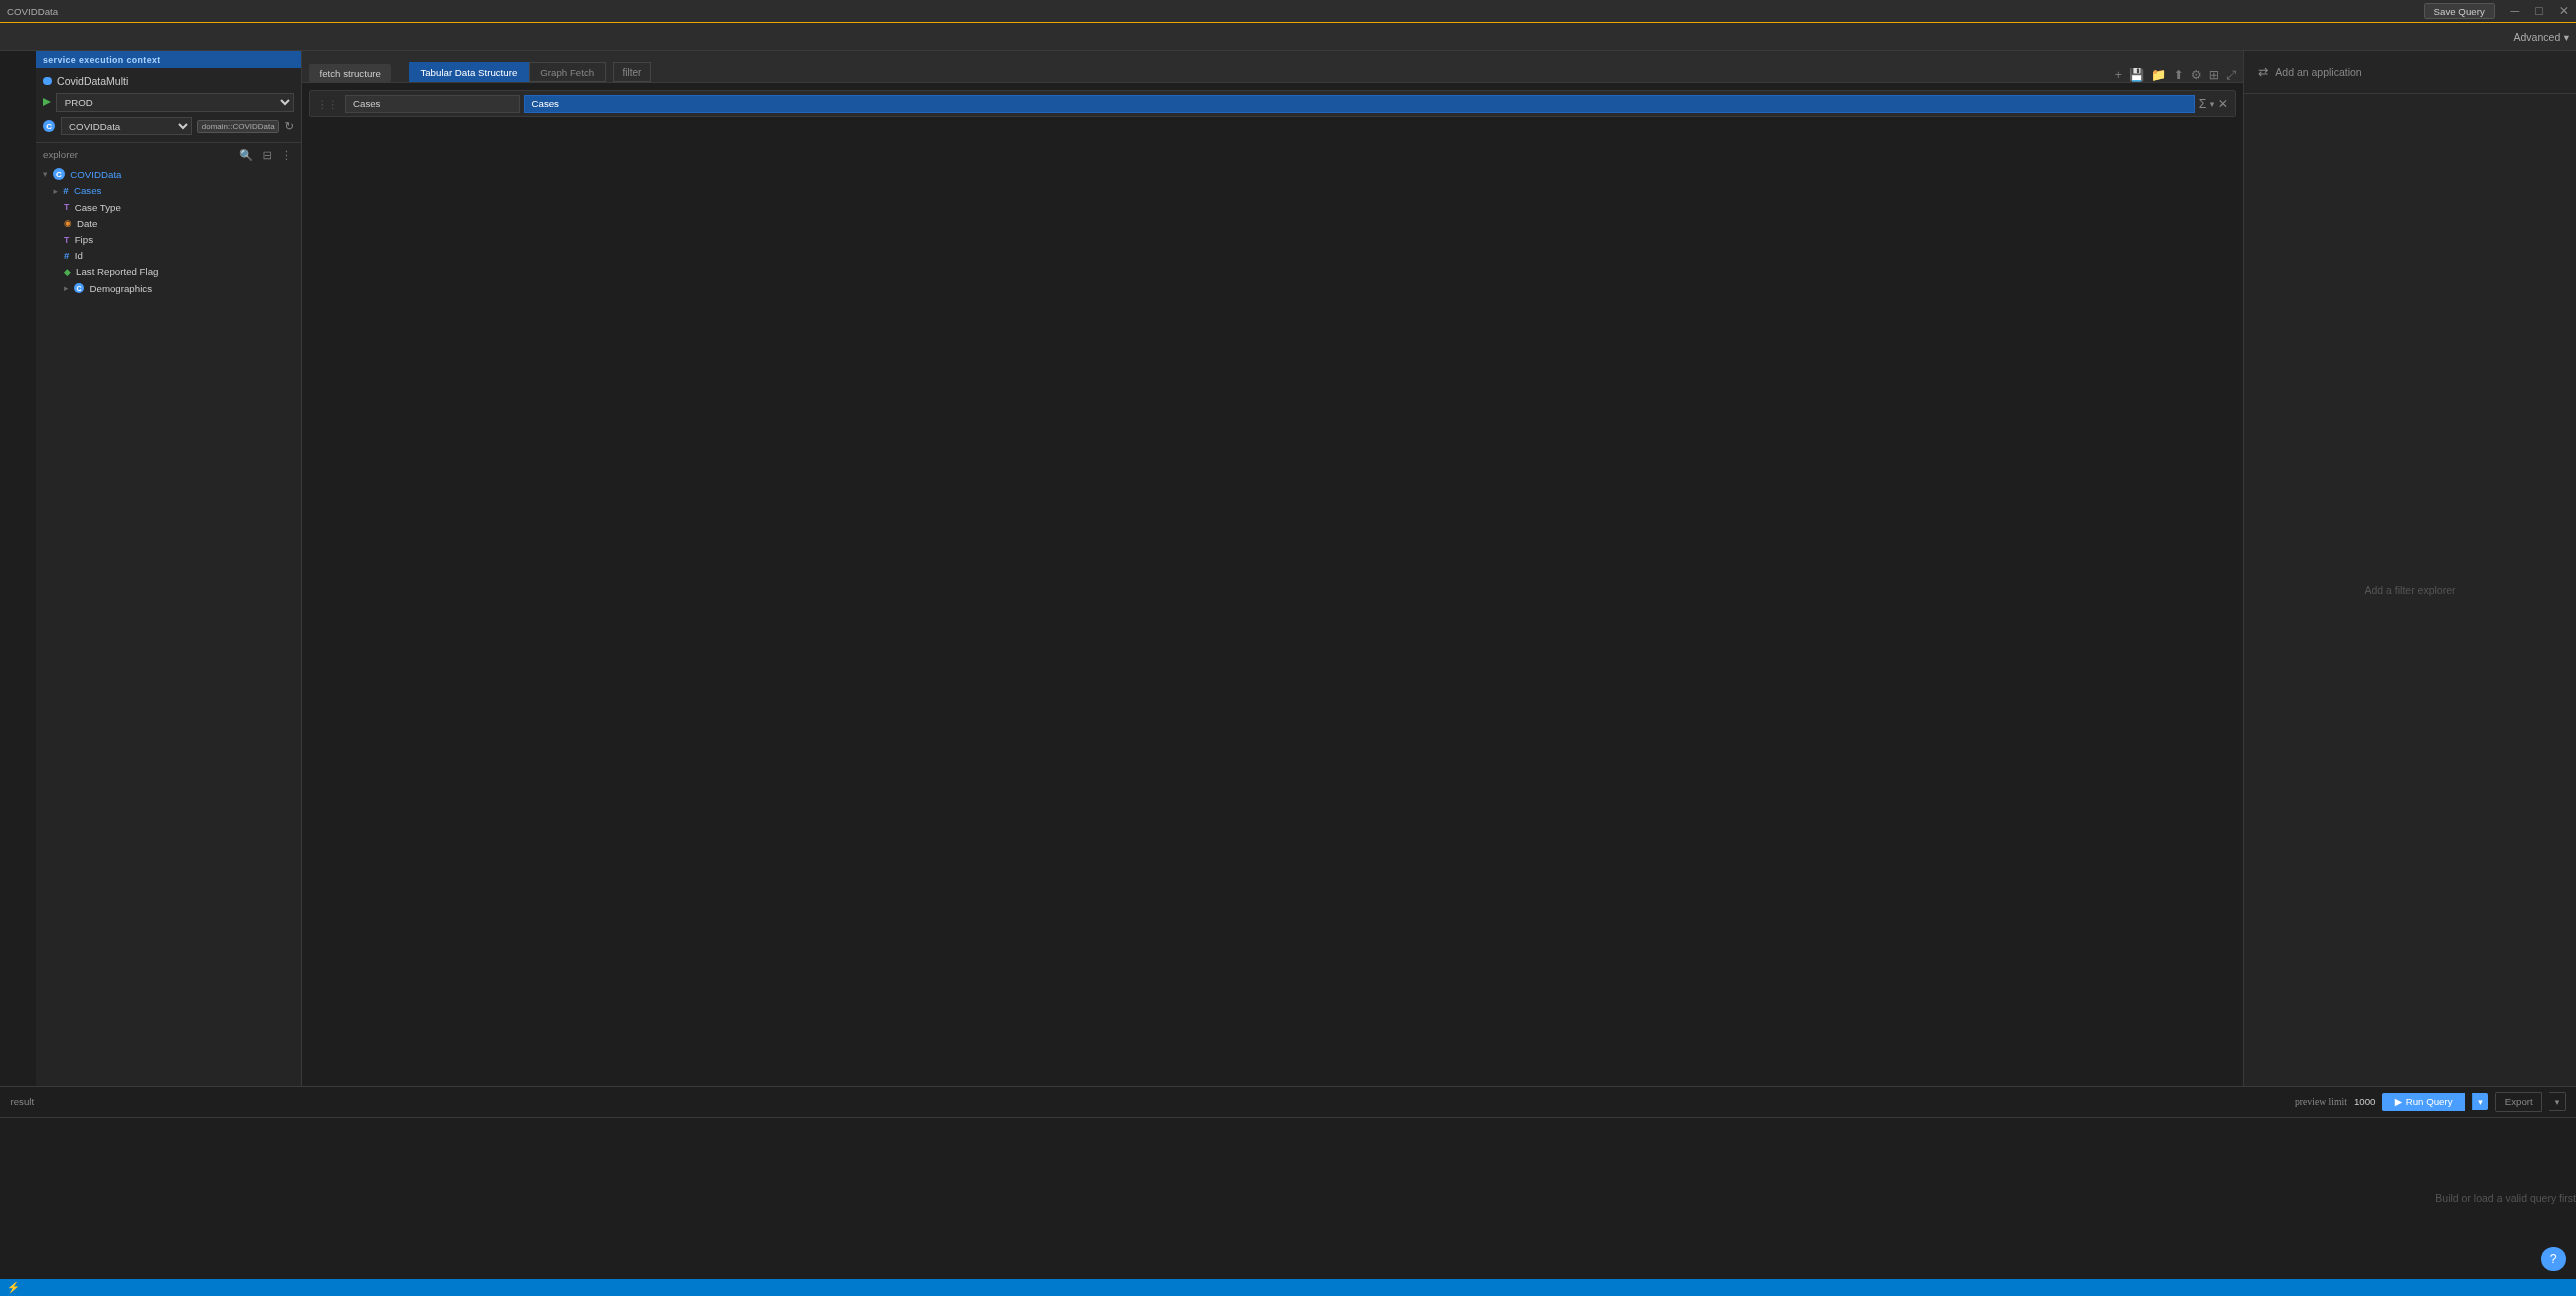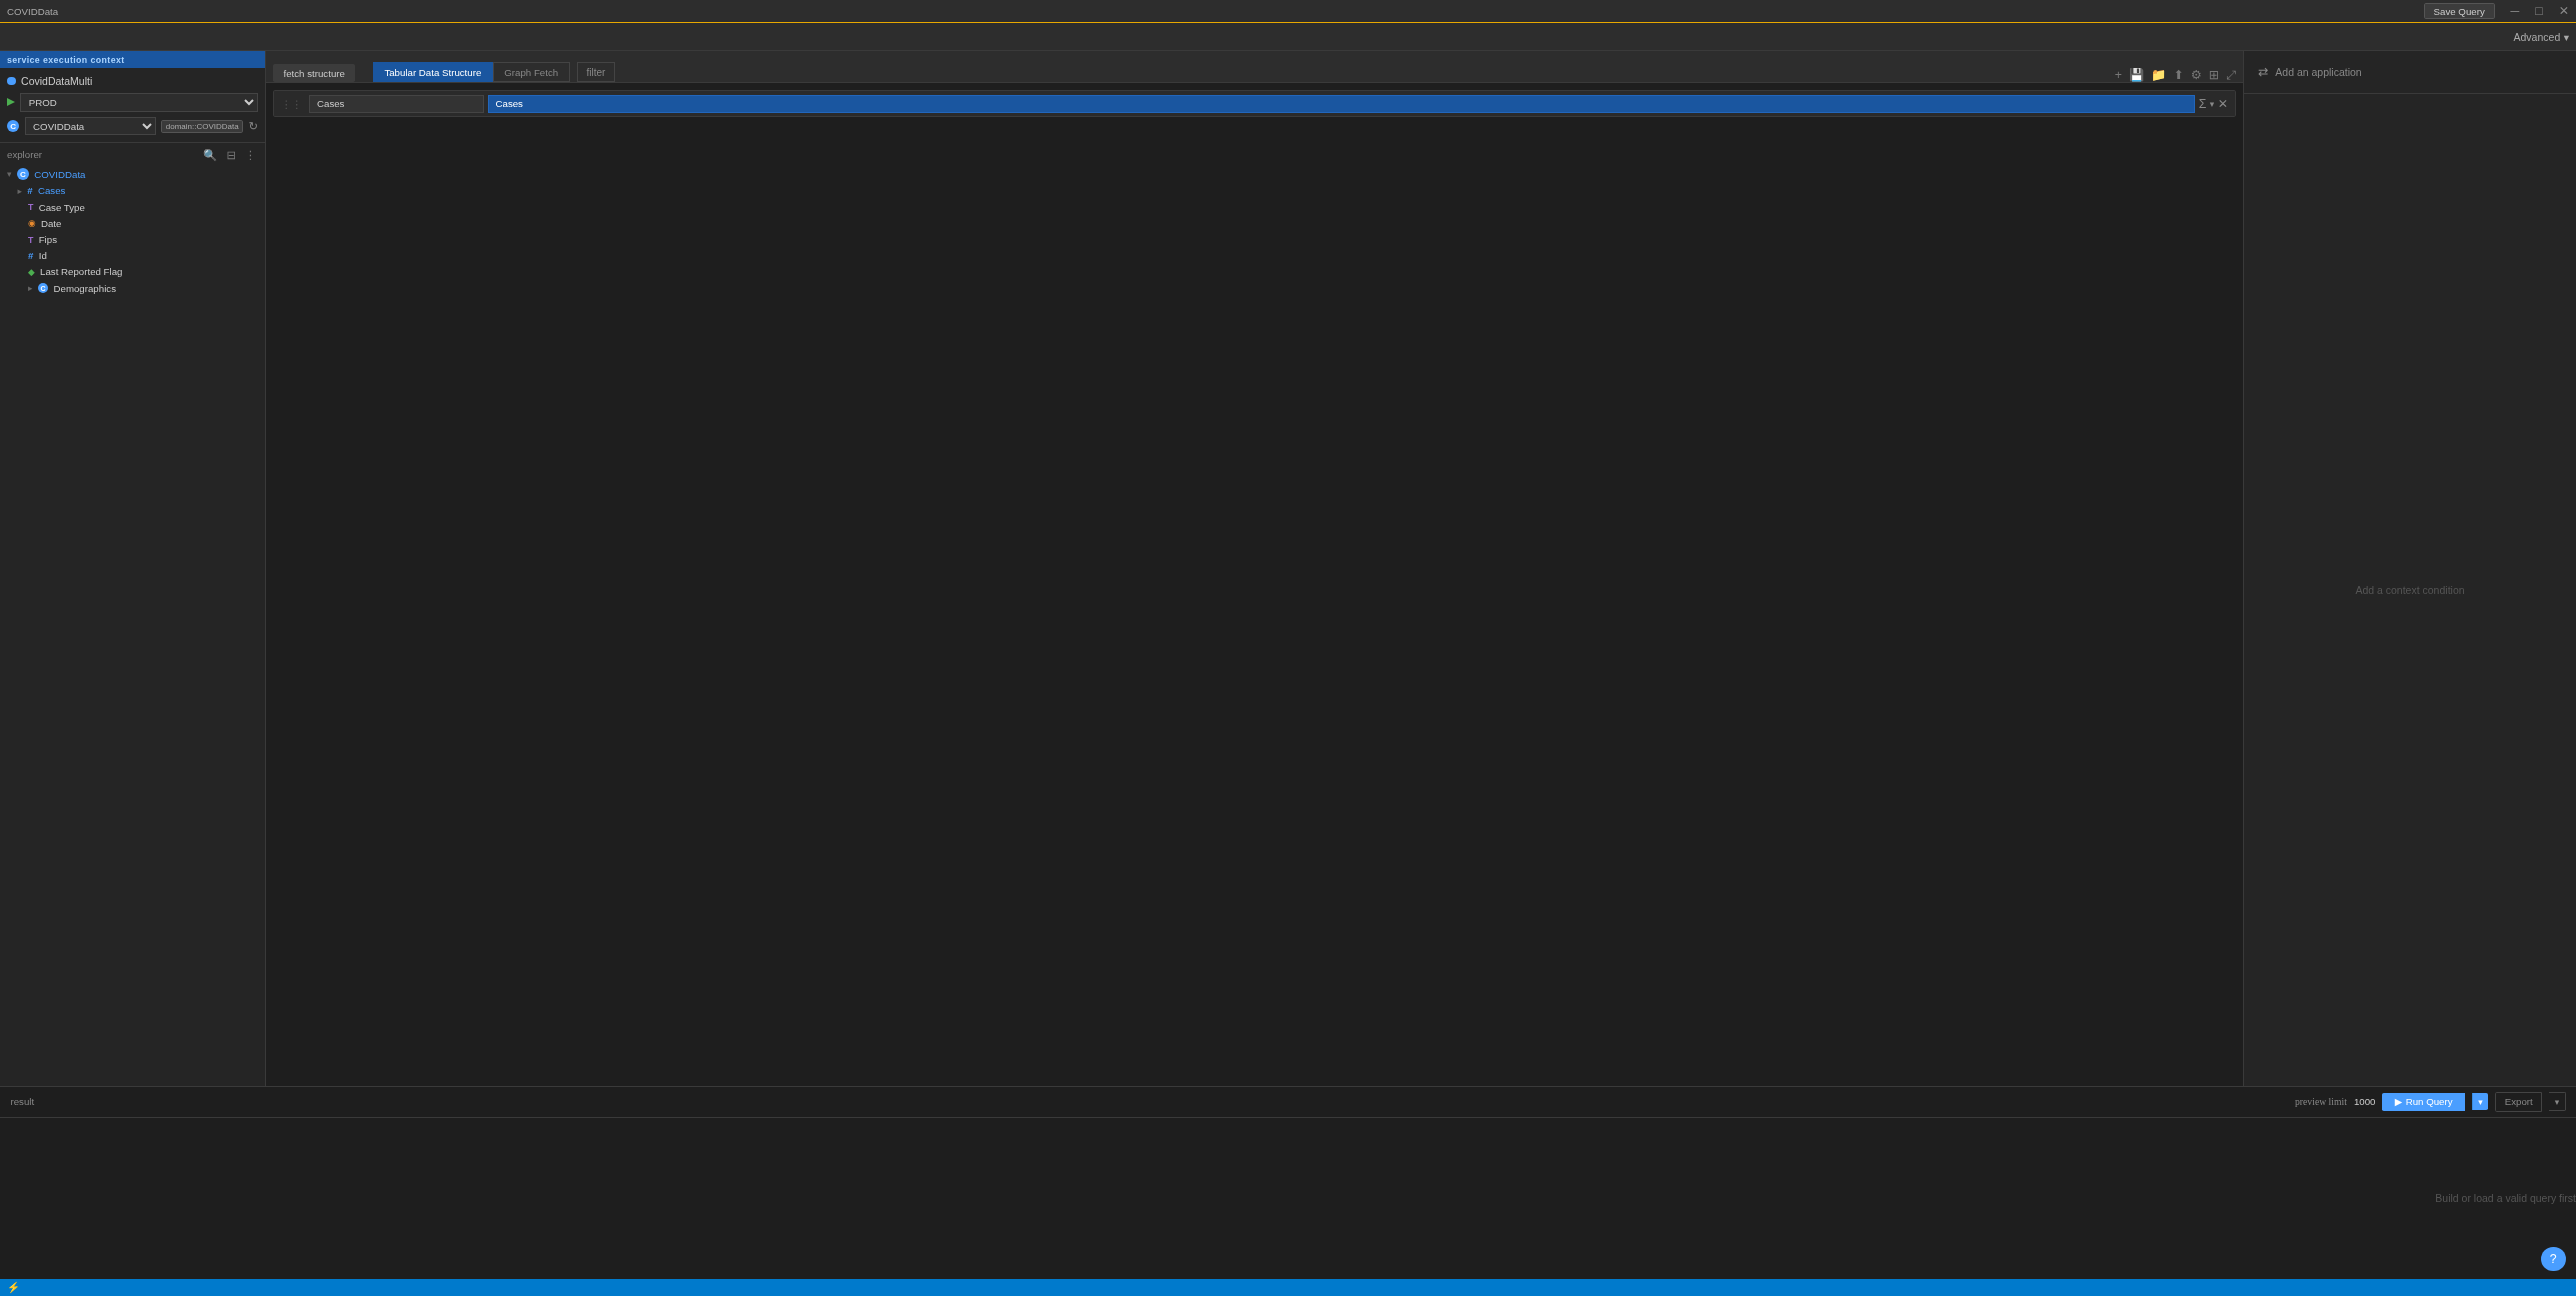--- a/index.html
+++ b/index.html
@@ -73,20 +73,21 @@
 
     
     .sidebar {
       width: 266px;
       background: #252525;
       border-right: 0.9px solid #3a3a3a;
       display: flex;
       flex-direction: column;
       flex-shrink: 0;
       overflow: hidden;
+      margin-left: 36px;
     }
 
     .service-context-bar {
       background: #1a56a0;
       padding: 3.5px 7px;
       font-size: 8.8px;
       color: #aad4ff;
       font-weight: 600;
       text-transform: lowercase;
       letter-spacing: 0.4px;
@@ -646,21 +647,21 @@
       </div>
     </div>
   </div>
 
   <div class="right-panel">
     <div class="add-app-area">
       <span class="add-app-icon">⇄</span>
       <span class="add-app-text">Add an application</span>
     </div>
     <div class="filter-content">
-      <span class="filter-placeholder">Add a context condition</span>
+      <span class="filter-placeholder">Add a filter explorer</span>
     </div>
   </div>
 
 </div>
 
 <div class="result-area">
   <div class="result-header">
     <span class="result-label">result</span>
     <div class="result-right">
       <span class="preview-label">preview limit</span>

